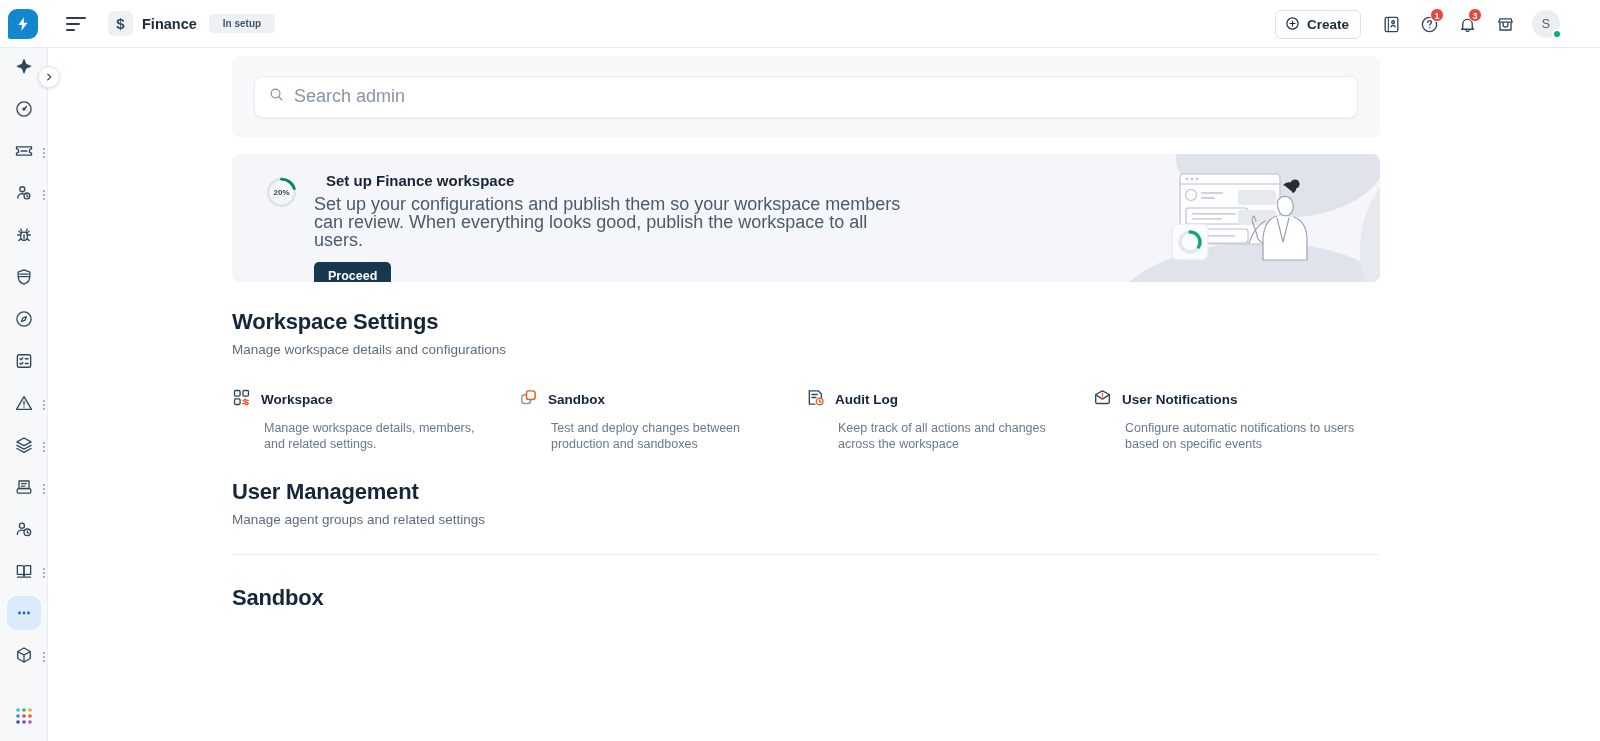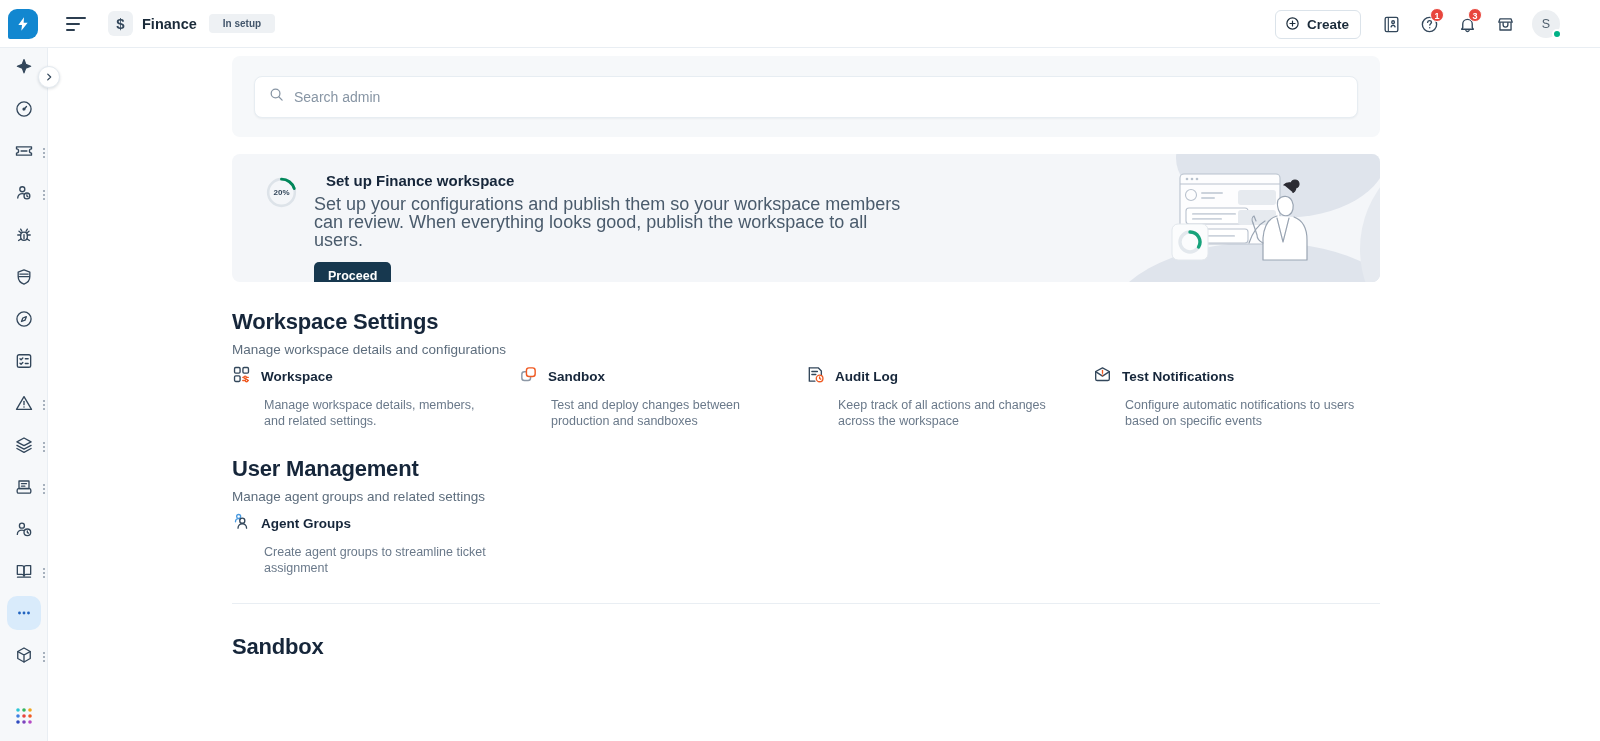--- a/index.html
+++ b/index.html
@@ -146,21 +146,21 @@
   }
   .searchadmin {
     margin-left: 22px; width: 1104px; height: 42px;
     background: #fff; border: 1px solid #e7edf2; border-radius: 8px;
     box-shadow: 0 1px 2px rgba(20,40,60,.05);
     display: flex; align-items: center;
   }
   .searchadmin .mag { margin-left: 14px; }
   .searchadmin input {
     border: 0; outline: 0; background: transparent; margin-left: 10px;
-    font-size: 14px; font-family: inherit; color: #33475b; width: 1000px;
+    font-size: 18px; font-family: inherit; color: #33475b; width: 1000px;
   }
   .searchadmin input::placeholder { color: #8795a4; }
 
   
   .banner {
     position: relative; margin-top: 17px;
     width: 1148px; height: 128px;
     background: #f4f6f9; border-radius: 8px; overflow: hidden;
   }
   .blob { position: absolute; background: #dfe4ec; border-radius: 50%; }
@@ -184,21 +184,21 @@
   }
 
   .illus { position: absolute; right: 42px; top: 14px; z-index: 4; }
 
   
   .section { margin-top: 27px; width: 1148px; }
   .section.divided { border-top: 1px solid #e9eef3; padding-top: 30px; }
   .sec-title { font-size: 22px; font-weight: 700; color: #16263a; letter-spacing: -.2px; }
   .sec-sub { margin-top: 7px; font-size: 13.5px; color: #5d6d7d; }
 
-  .cards { margin-top: 8px; display: flex; }
+  .cards { margin-top: 31px; display: flex; }
   .card { width: 296px; padding-right: 22px; }
   .card-head { display: flex; align-items: center; gap: 10px; cursor: pointer; }
   .card-title { font-size: 13.5px; font-weight: 700; color: #16263a; }
   .card-desc {
     margin-top: 9px; margin-left: 32px; font-size: 12.5px;
     line-height: 16px; color: #6a798a; max-width: 232px;
   }
 </style>
 </head>
 <body>
@@ -549,46 +549,28 @@
             <div class="card">
               <div class="card-head">
                 <span><svg width="19" height="19" viewBox="0 0 24 24" fill="none" stroke="#33475b" stroke-width="1.7" stroke-linecap="round" stroke-linejoin="round">
        <path d="M3.4 8.2l8.6-4.6 8.6 4.6v9.4a2 2 0 01-2 2H5.4a2 2 0 01-2-2V8.2z"></path>
        <path d="M3.4 8.4l8.6 5.6 8.6-5.6"></path>
        <g stroke="#f05a22">
                       <path d="M12 7v3.4"></path>
                       <circle cx="12" cy="12.8" r=".95" fill="#f05a22" stroke="none"></circle>
                     </g>
      </svg></span>
-                <span class="card-title">Test Notifications</span>
+                <span class="card-title">User Notifications</span>
               </div>
               <div class="card-desc">Configure automatic notifications to users based on specific events</div>
             </div>
           </div>
         </div>
         <div class="section">
           <div class="sec-title">User Management</div>
           <div class="sec-sub">Manage agent groups and related settings</div>
-          <div class="cards">
-            <div class="card">
-              <div class="card-head">
-                <span><svg width="19" height="19" viewBox="0 0 24 24" fill="none" stroke-width="1.7" stroke-linecap="round" stroke-linejoin="round">
-       <g stroke="#4a9ae0">
-                      <circle cx="8.4" cy="5.6" r="2.5"></circle>
-                      <path d="M4.4 12.4c0-2.4 1.8-4 4-4 .8 0 1.6.2 2.2.6"></path>
-                    </g>
-       <g stroke="#33475b">
-                      <circle cx="13" cy="11" r="3.2"></circle>
-                      <path d="M7.6 20.4c0-3.2 2.4-5.6 5.4-5.6s5.4 2.4 5.4 5.6"></path>
-                    </g>
-     </svg></span>
-                <span class="card-title">Agent Groups</span>
-              </div>
-              <div class="card-desc">Create agent groups to streamline ticket assignment</div>
-            </div>
-          </div>
         </div>
         <div class="section divided">
           <div class="sec-title">Sandbox</div>
         </div>
       </div>
   </div>
 </div>
 
 </body></html>

